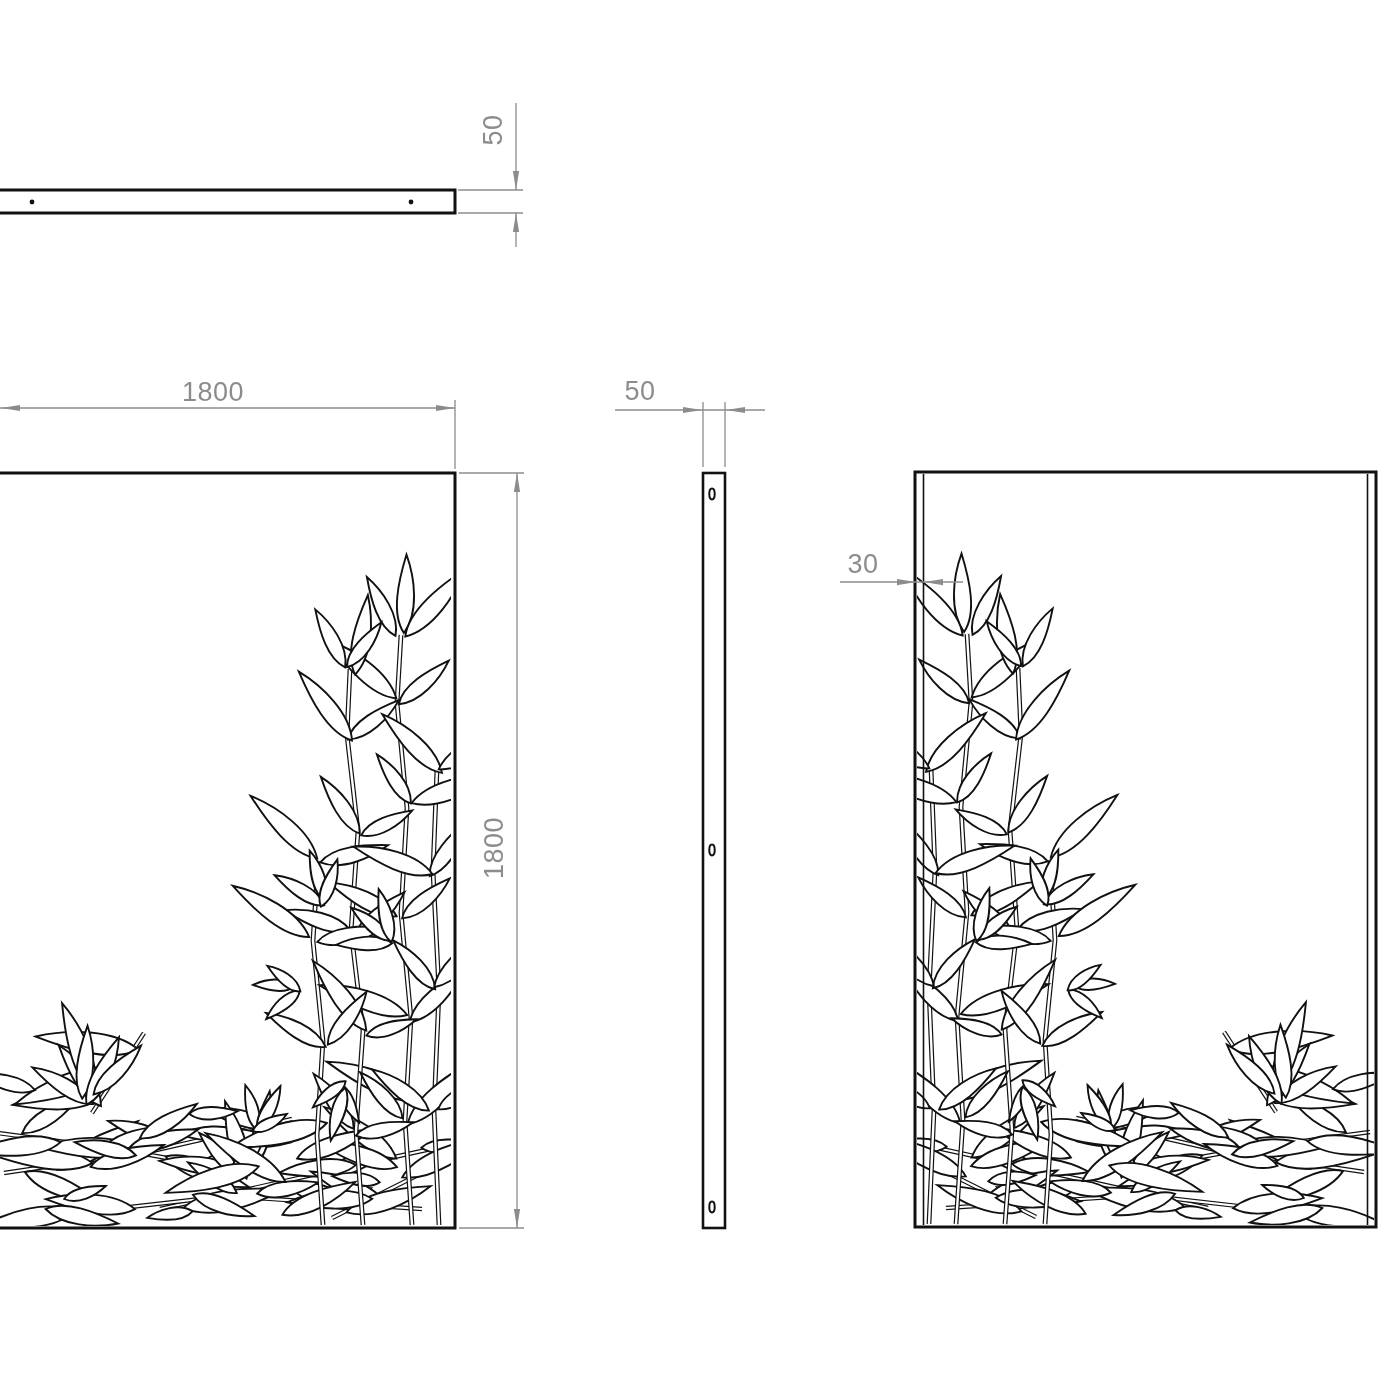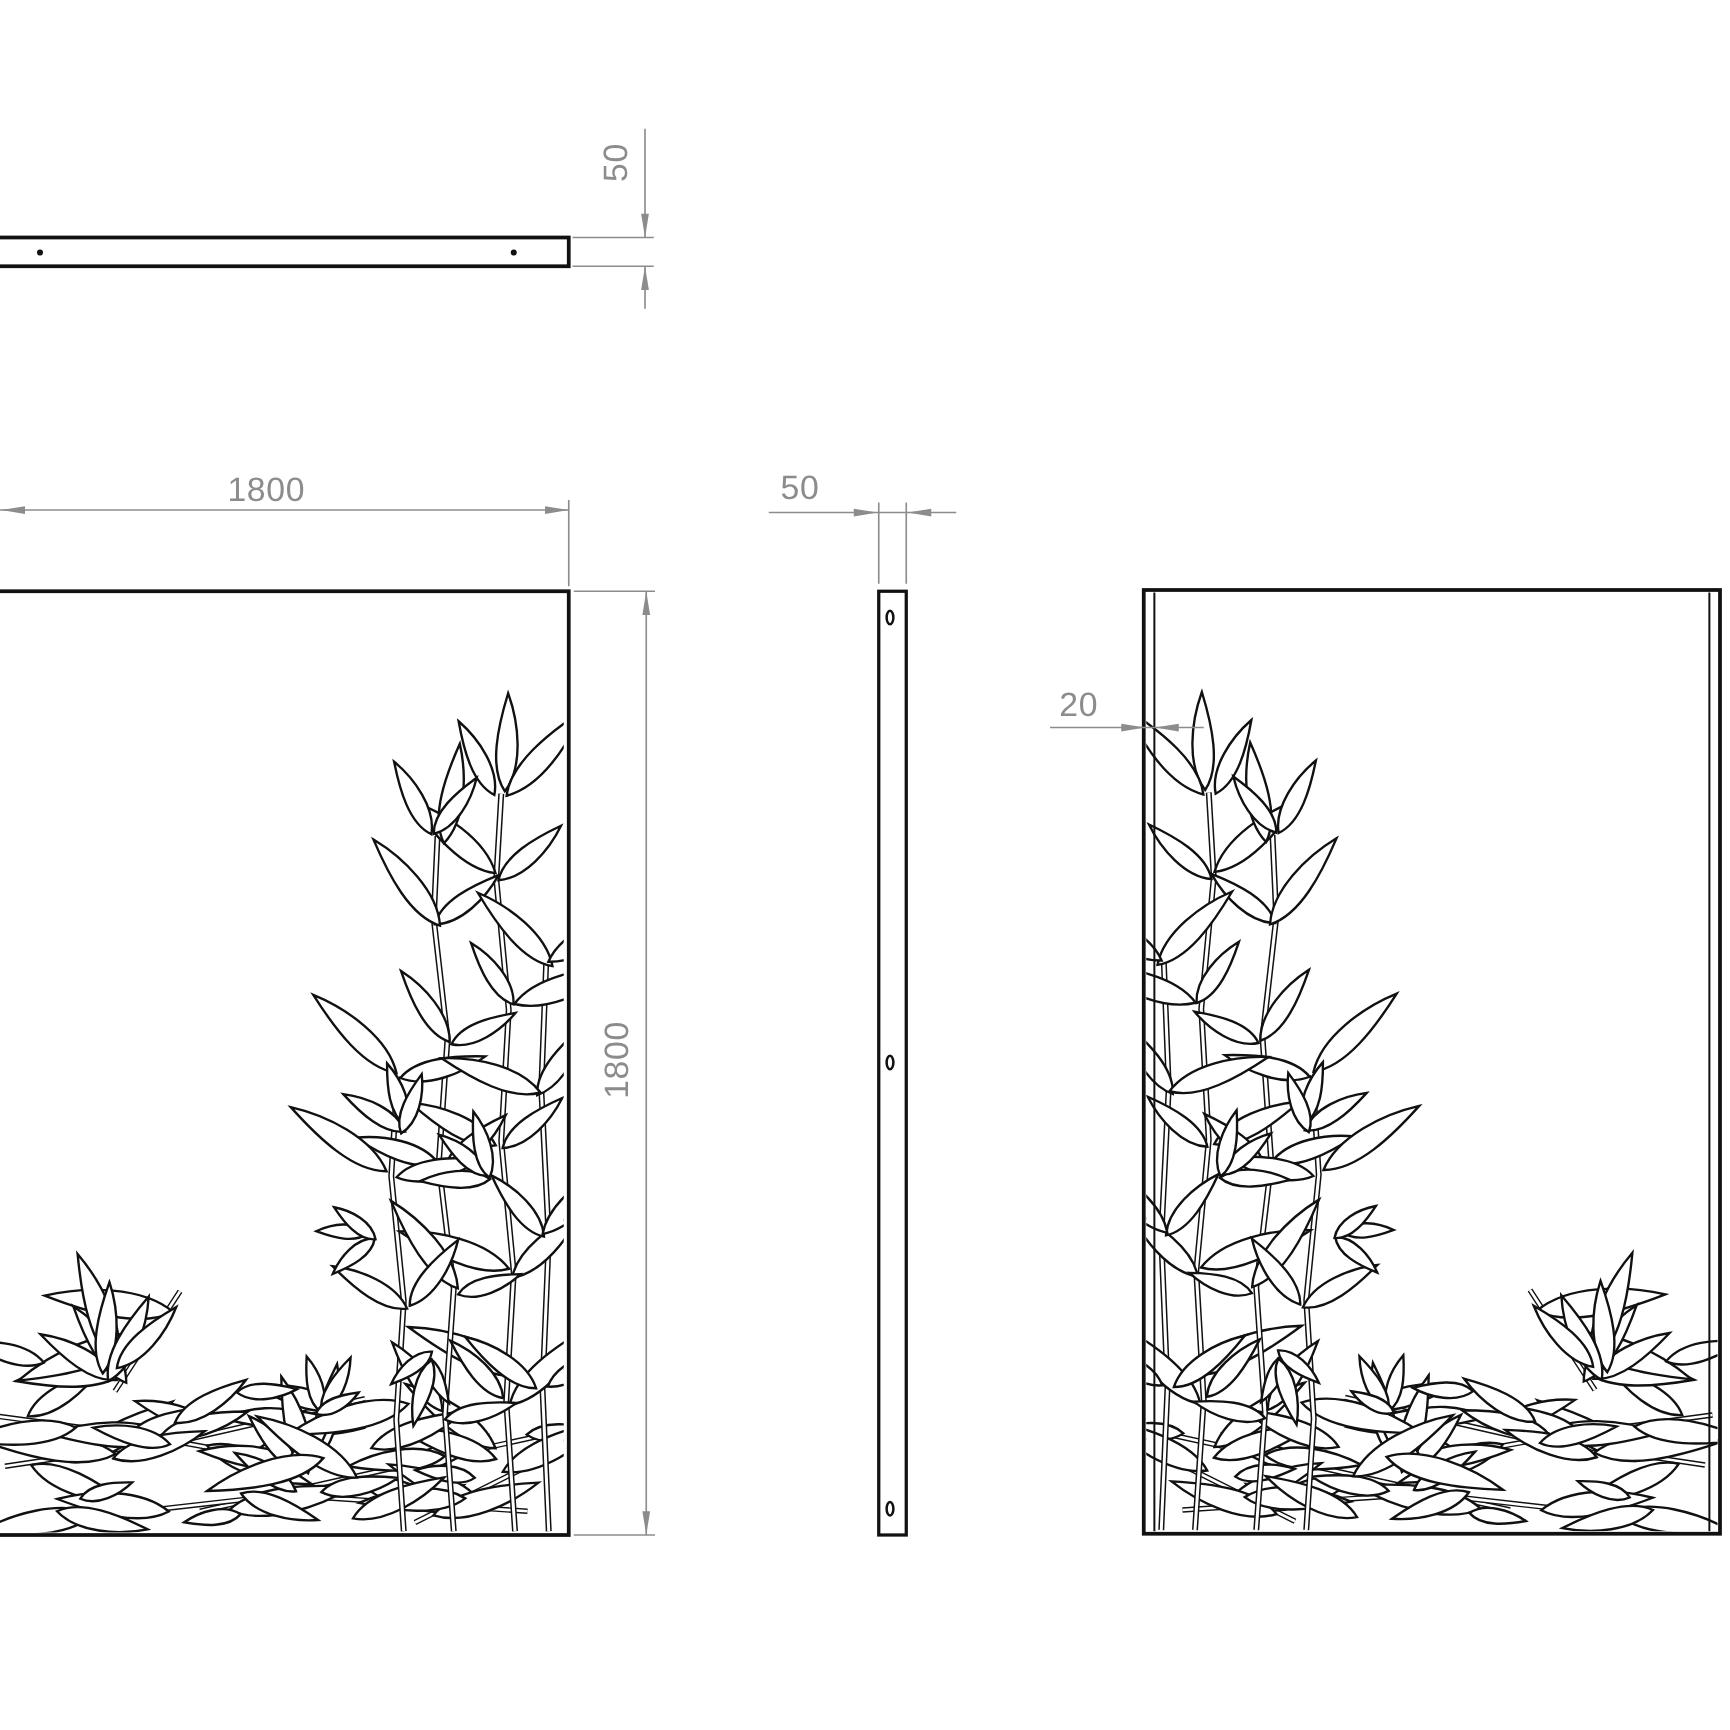--- a/index.html
+++ b/index.html
@@ -237,15 +237,15 @@
     <g>
       <line class="dimline" x1="840" y1="582" x2="963" y2="582"></line>
       <path class="dimarrow" d="M916 582 L897 578.9 L897 585.2 Z"></path>
       <path class="dimarrow" d="M924 582 L943 578.9 L943 585.2 Z"></path>
     </g>
   </svg>
 
   <span class="dim-label vert" style="left:493px;top:130px;">50</span>
   <span class="dim-label" style="left:213px;top:392px;">1800</span>
   <span class="dim-label" style="left:640px;top:391px;">50</span>
-  <span class="dim-label" style="left:863px;top:564px;">20</span>
+  <span class="dim-label" style="left:863px;top:564px;">30</span>
   <span class="dim-label vert" style="left:494px;top:848px;">1800</span>
 </div>
 
 </body></html>

